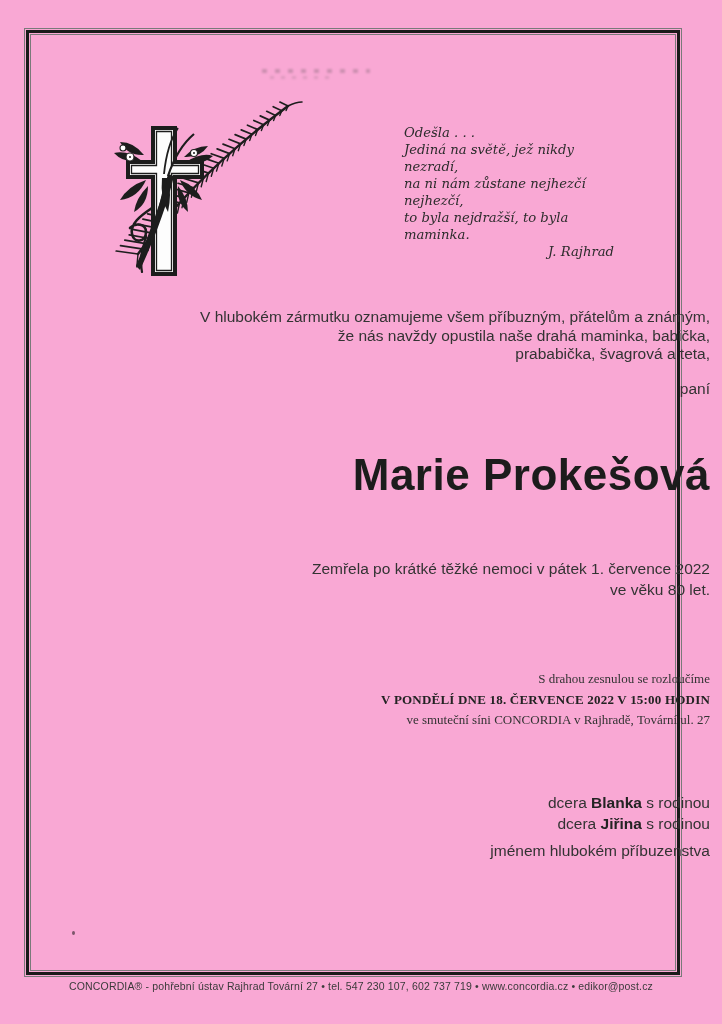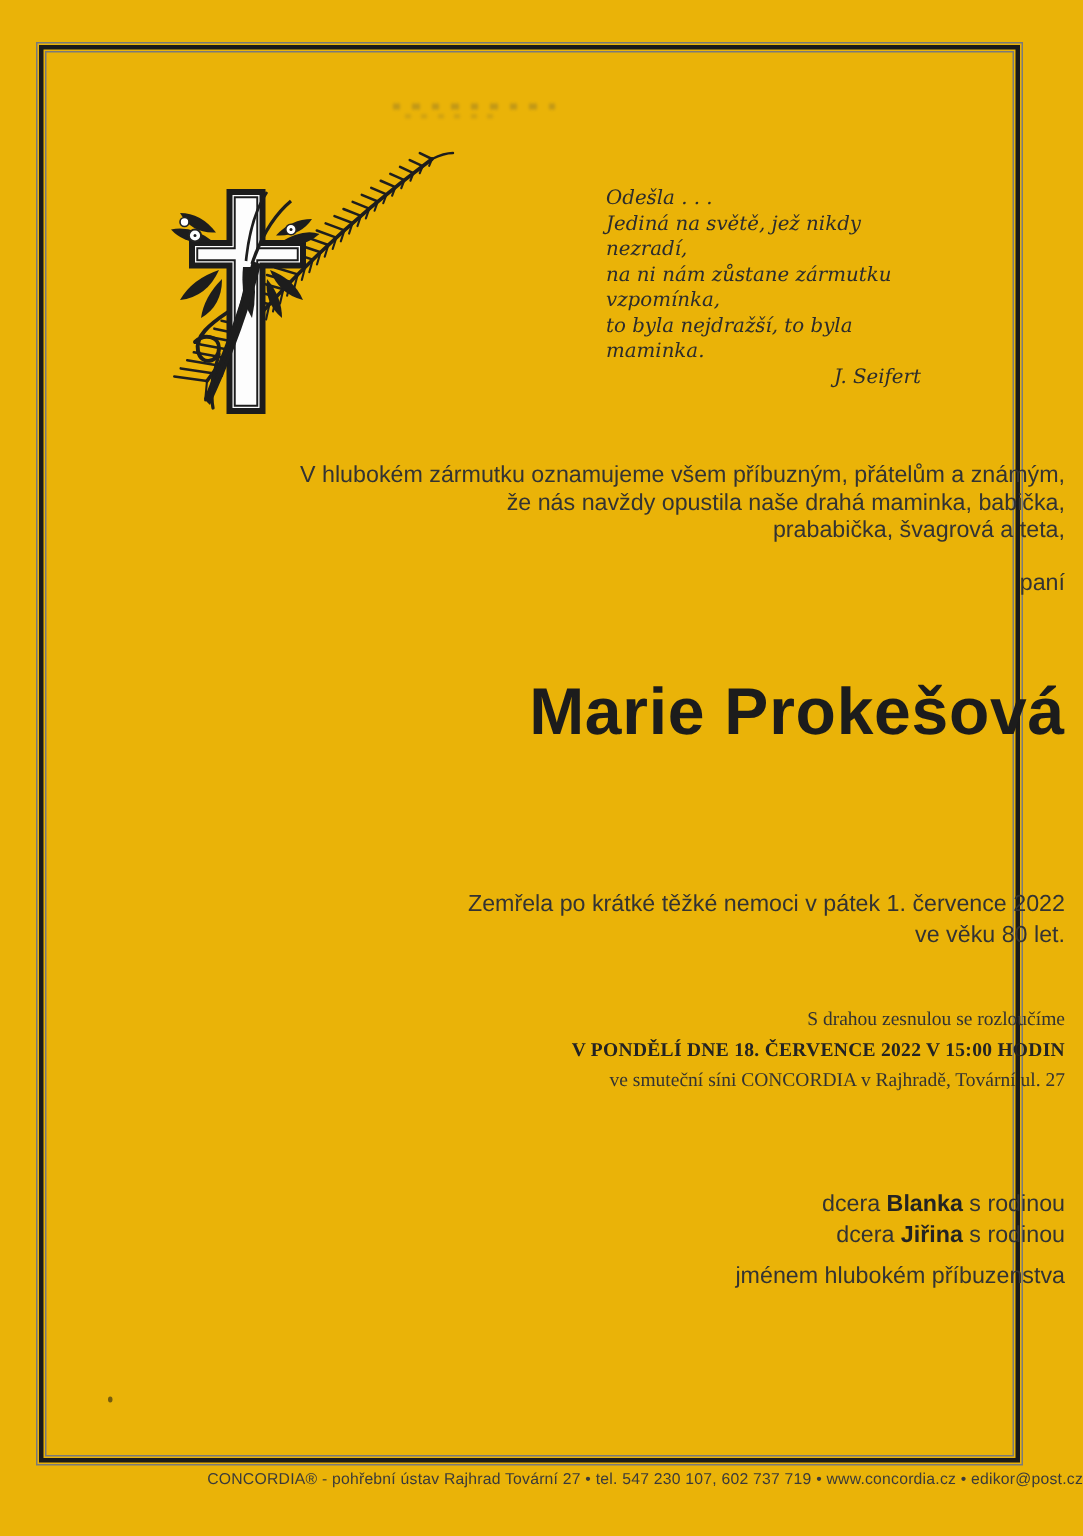--- a/index.html
+++ b/index.html
@@ -1,16 +1,16 @@
 <!DOCTYPE html>
 <html><head>
 <meta charset="utf-8">
 <style>
   html,body{margin:0;padding:0;background:#ffffff;}
-  .page{position:relative;width:722px;height:1024px;background:#eab308;overflow:hidden;
+  .page{position:relative;width:722px;height:1024px;background:#f9a8d4;overflow:hidden;
         font-family:"Liberation Sans",sans-serif;color:#2e2e2e;}
   
   .frame-outer{position:absolute;left:24px;top:28px;width:656px;height:947px;border:1px solid #7a7a7a;}
   .frame-mid{position:absolute;inset:1px;border:3px solid #1a1a1a;}
   .frame-in{position:absolute;inset:1px;border:1px solid #7a7a7a;}
 
   .illustration{position:absolute;left:90px;top:58px;width:310px;height:240px;}
 
   .smudge{position:absolute;left:262px;top:69px;width:108px;height:4px;opacity:.45;filter:blur(1.2px);
           background:repeating-linear-gradient(90deg,rgba(70,70,70,.55) 0 5px,transparent 5px 13px);}
@@ -21,27 +21,27 @@
 
   .poem{position:absolute;left:404px;top:124px;width:214px;font-family:"DejaVu Serif",serif;
         font-style:italic;font-size:13.2px;line-height:17px;color:#2c2c2c;}
   .poem .author{text-align:right;padding-right:4px;}
 
   .centered{position:absolute;left:0;width:710px;text-align:right;}
   .announcement{top:308px;font-size:15.5px;line-height:18.6px;color:#333;}
   .salutation{top:380px;font-size:15.5px;line-height:18px;color:#333;}
   .name{top:449px;font-family:Liberation Sans, sans-serif;font-weight:bold;font-size:44px;line-height:52px;
         color:#1c1c1c;letter-spacing:.5px;}
-  .death{top:558px;font-size:15.5px;line-height:21px;color:#333;margin-top:34px;}
+  .death{top:558px;font-size:15.5px;line-height:21px;color:#333;}
   .farewell{top:669px;font-size:13px;line-height:20.6px;color:#333;font-family:Liberation Serif, serif;}
   .farewell .bold{font-weight:bold;color:#232323;letter-spacing:.2px;}
   .mourners{top:793px;font-size:15.5px;line-height:20.8px;color:#333;}
   .mourners b{color:#232323;}
   .closing{top:841px;font-size:15.5px;line-height:19px;color:#333;}
-  .footer{position:absolute;left:0;top:980px;width:722px;text-align:right;font-size:10.5px;
+  .footer{position:absolute;left:0;top:980px;width:722px;text-align:center;font-size:10.5px;
           letter-spacing:.15px;color:#3a3a3a;}
 </style>
 </head>
 <body>
 
 <div class="page">
 
   <div class="frame-outer">
     <div class="frame-mid">
       <div class="frame-in"></div>
@@ -150,23 +150,23 @@
     </g>
     <g fill="none" stroke="#1d1d1d" stroke-linecap="round">
       <path d="M62 150 C 50 158, 40 166, 42 176 C 44 186, 56 184, 56 174 C 56 166, 46 164, 40 170" stroke-width="2.6"></path>
       <path d="M56 178 C 52 192, 50 204, 52 214" stroke-width="2.2"></path>
     </g>
   </svg>
 
   <div class="poem">
     <div>Odešla . . .</div>
     <div>Jediná na světě, jež nikdy nezradí,</div>
-    <div>na ni nám zůstane zármutku vzpomínka,</div>
+    <div>na ni nám zůstane nejhezčí nejhezčí,</div>
     <div>to byla nejdražší, to byla maminka.</div>
-    <div class="author">J. Seifert</div>
+    <div class="author">J. Rajhrad</div>
   </div>
 
   <div class="centered announcement">
     <div>V hlubokém zármutku oznamujeme všem příbuzným, přátelům a známým,</div>
     <div>že nás navždy opustila naše drahá maminka, babička,</div>
     <div>prababička, švagrová a teta,</div>
   </div>
 
   <div class="centered salutation">paní</div>
 

